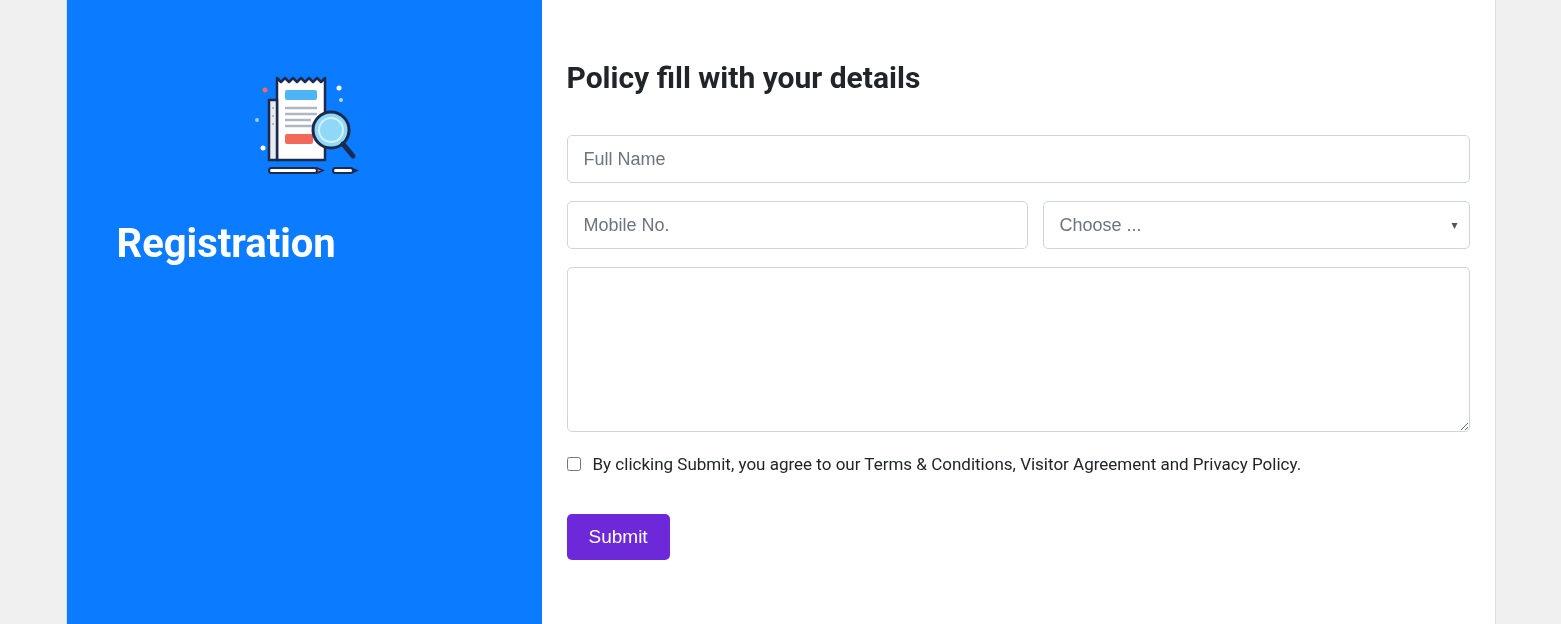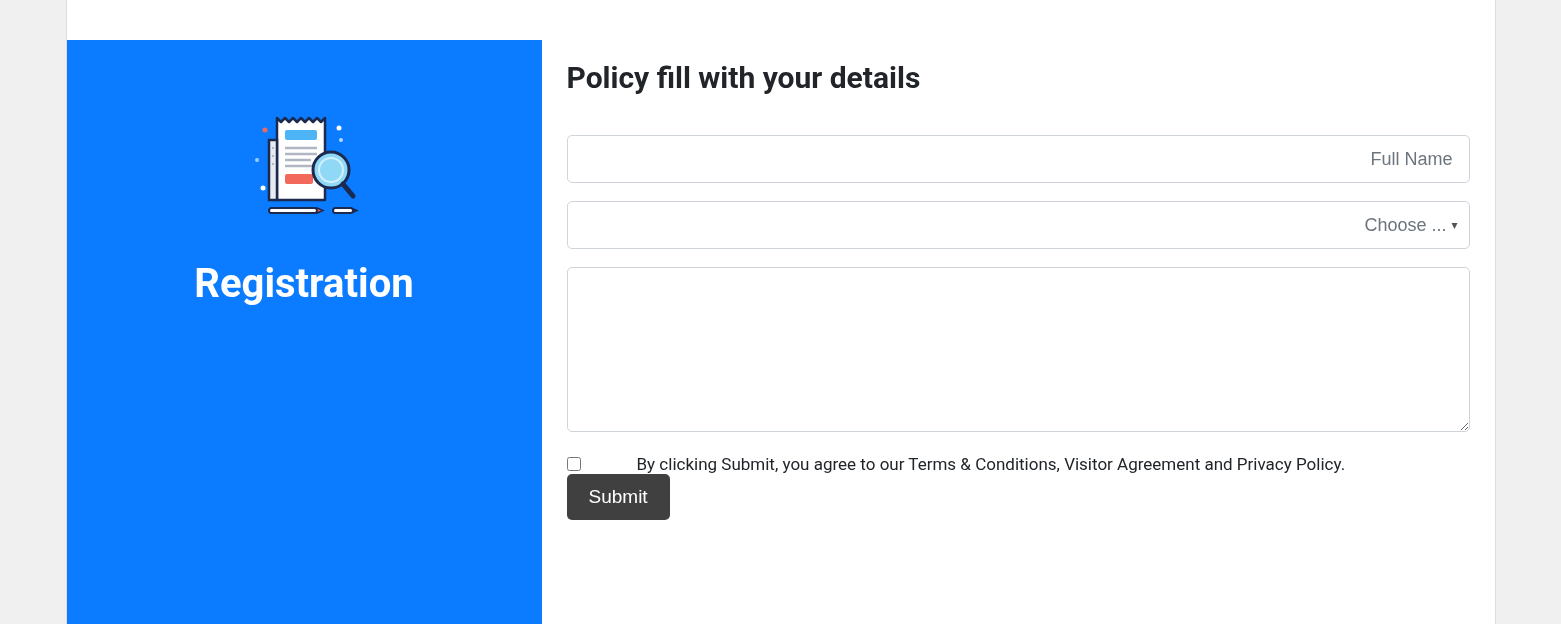--- a/index.html
+++ b/index.html
@@ -18,23 +18,21 @@
       background: #fff;
       border-left: 1px solid #ddd;
       border-right: 1px solid #ddd;
       display: flex;
       min-height: 624px;
     }
     .sidebar {
       width: 475px;
       background: #0b7bff;
       color: #fff;
-      text-align: center;
       padding: 60px 50px 40px 50px;
-      margin-top: 40px;
     }
     .sidebar .icon-wrap {
       display: flex;
       justify-content: center;
       margin-bottom: 30px;
     }
     .sidebar h1 {
       font-size: 40px;
       font-weight: 700;
       margin-bottom: 30px;
@@ -62,21 +60,20 @@
     .form-control {
       flex: 1;
       height: 48px;
       padding: 10px 16px;
       font-size: 18px;
       color: #495057;
       background-color: #fff;
       border: 1px solid #ced4da;
       border-radius: 5px;
       outline: none;
-      text-align: right;
     }
     .form-control::placeholder {
       color: #6c757d;
     }
     select.form-control {
       appearance: none;
       -webkit-appearance: none;
       background-image: none;
       position: relative;
       padding-right: 22px;
@@ -102,33 +99,33 @@
     textarea.form-control {
       width: 100%;
       height: 165px;
       resize: both;
       padding: 12px 16px;
     }
     .checkbox-row {
       display: flex;
       align-items: center;
       margin-top: 22px;
-      gap: 44px;
+      margin-bottom: 40px;
     }
     .checkbox-row input[type="checkbox"] {
       margin-right: 12px;
       width: 14px;
       height: 14px;
     }
     .checkbox-row label {
       font-size: 17px;
       color: #212529;
     }
     .btn-submit {
-      background: #404040;
+      background: #6d28d9;
       color: #fff;
       border: none;
       padding: 12px 22px;
       font-size: 19px;
       border-radius: 5px;
       cursor: pointer;
     }
   </style>
 </head>
 <body>
@@ -175,20 +172,21 @@
   </aside>
 
   <main class="main">
     <h2>Policy fill with your details</h2>
 
     <div class="form-row">
       <input type="text" class="form-control" placeholder="Full Name" style="">
     </div>
 
     <div class="form-row">
+      <input type="text" class="form-control" placeholder="Mobile No." style="">
       <div class="select-wrap">
         <select class="form-control">
           <option>Choose ...</option>
         </select>
       </div>
     </div>
 
     <div class="form-row">
       <textarea class="form-control" style=""></textarea>
     </div>

